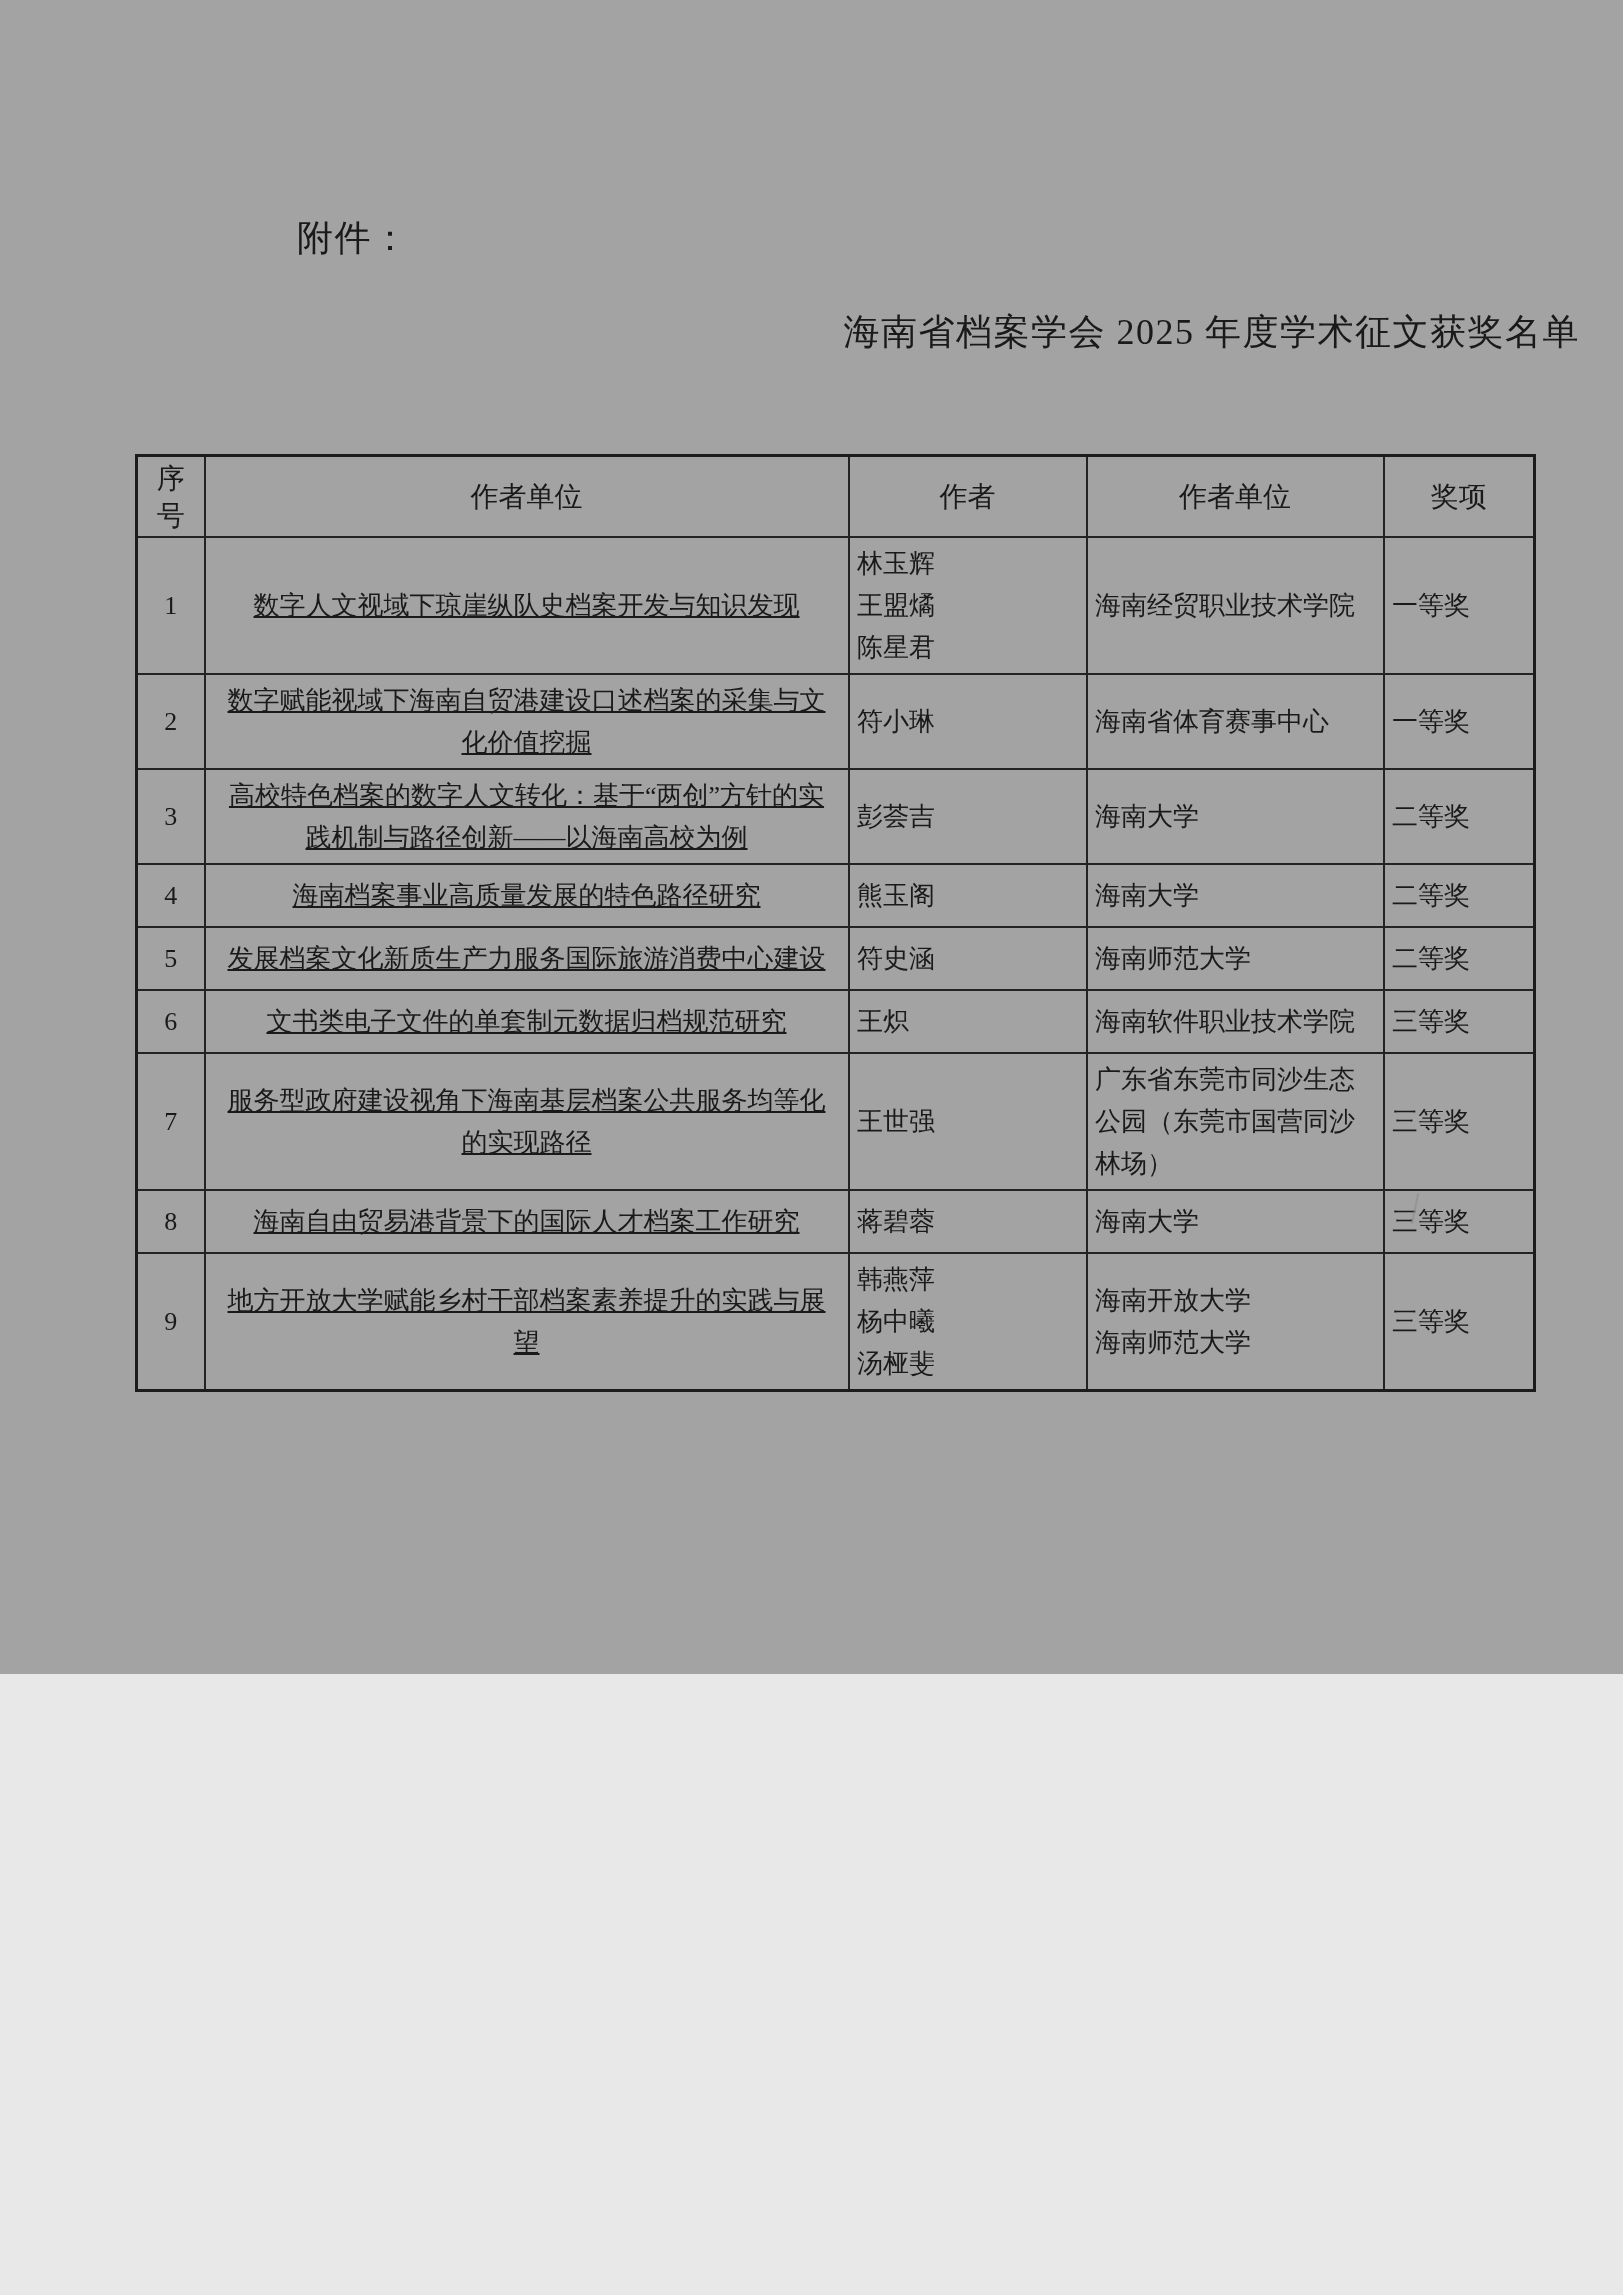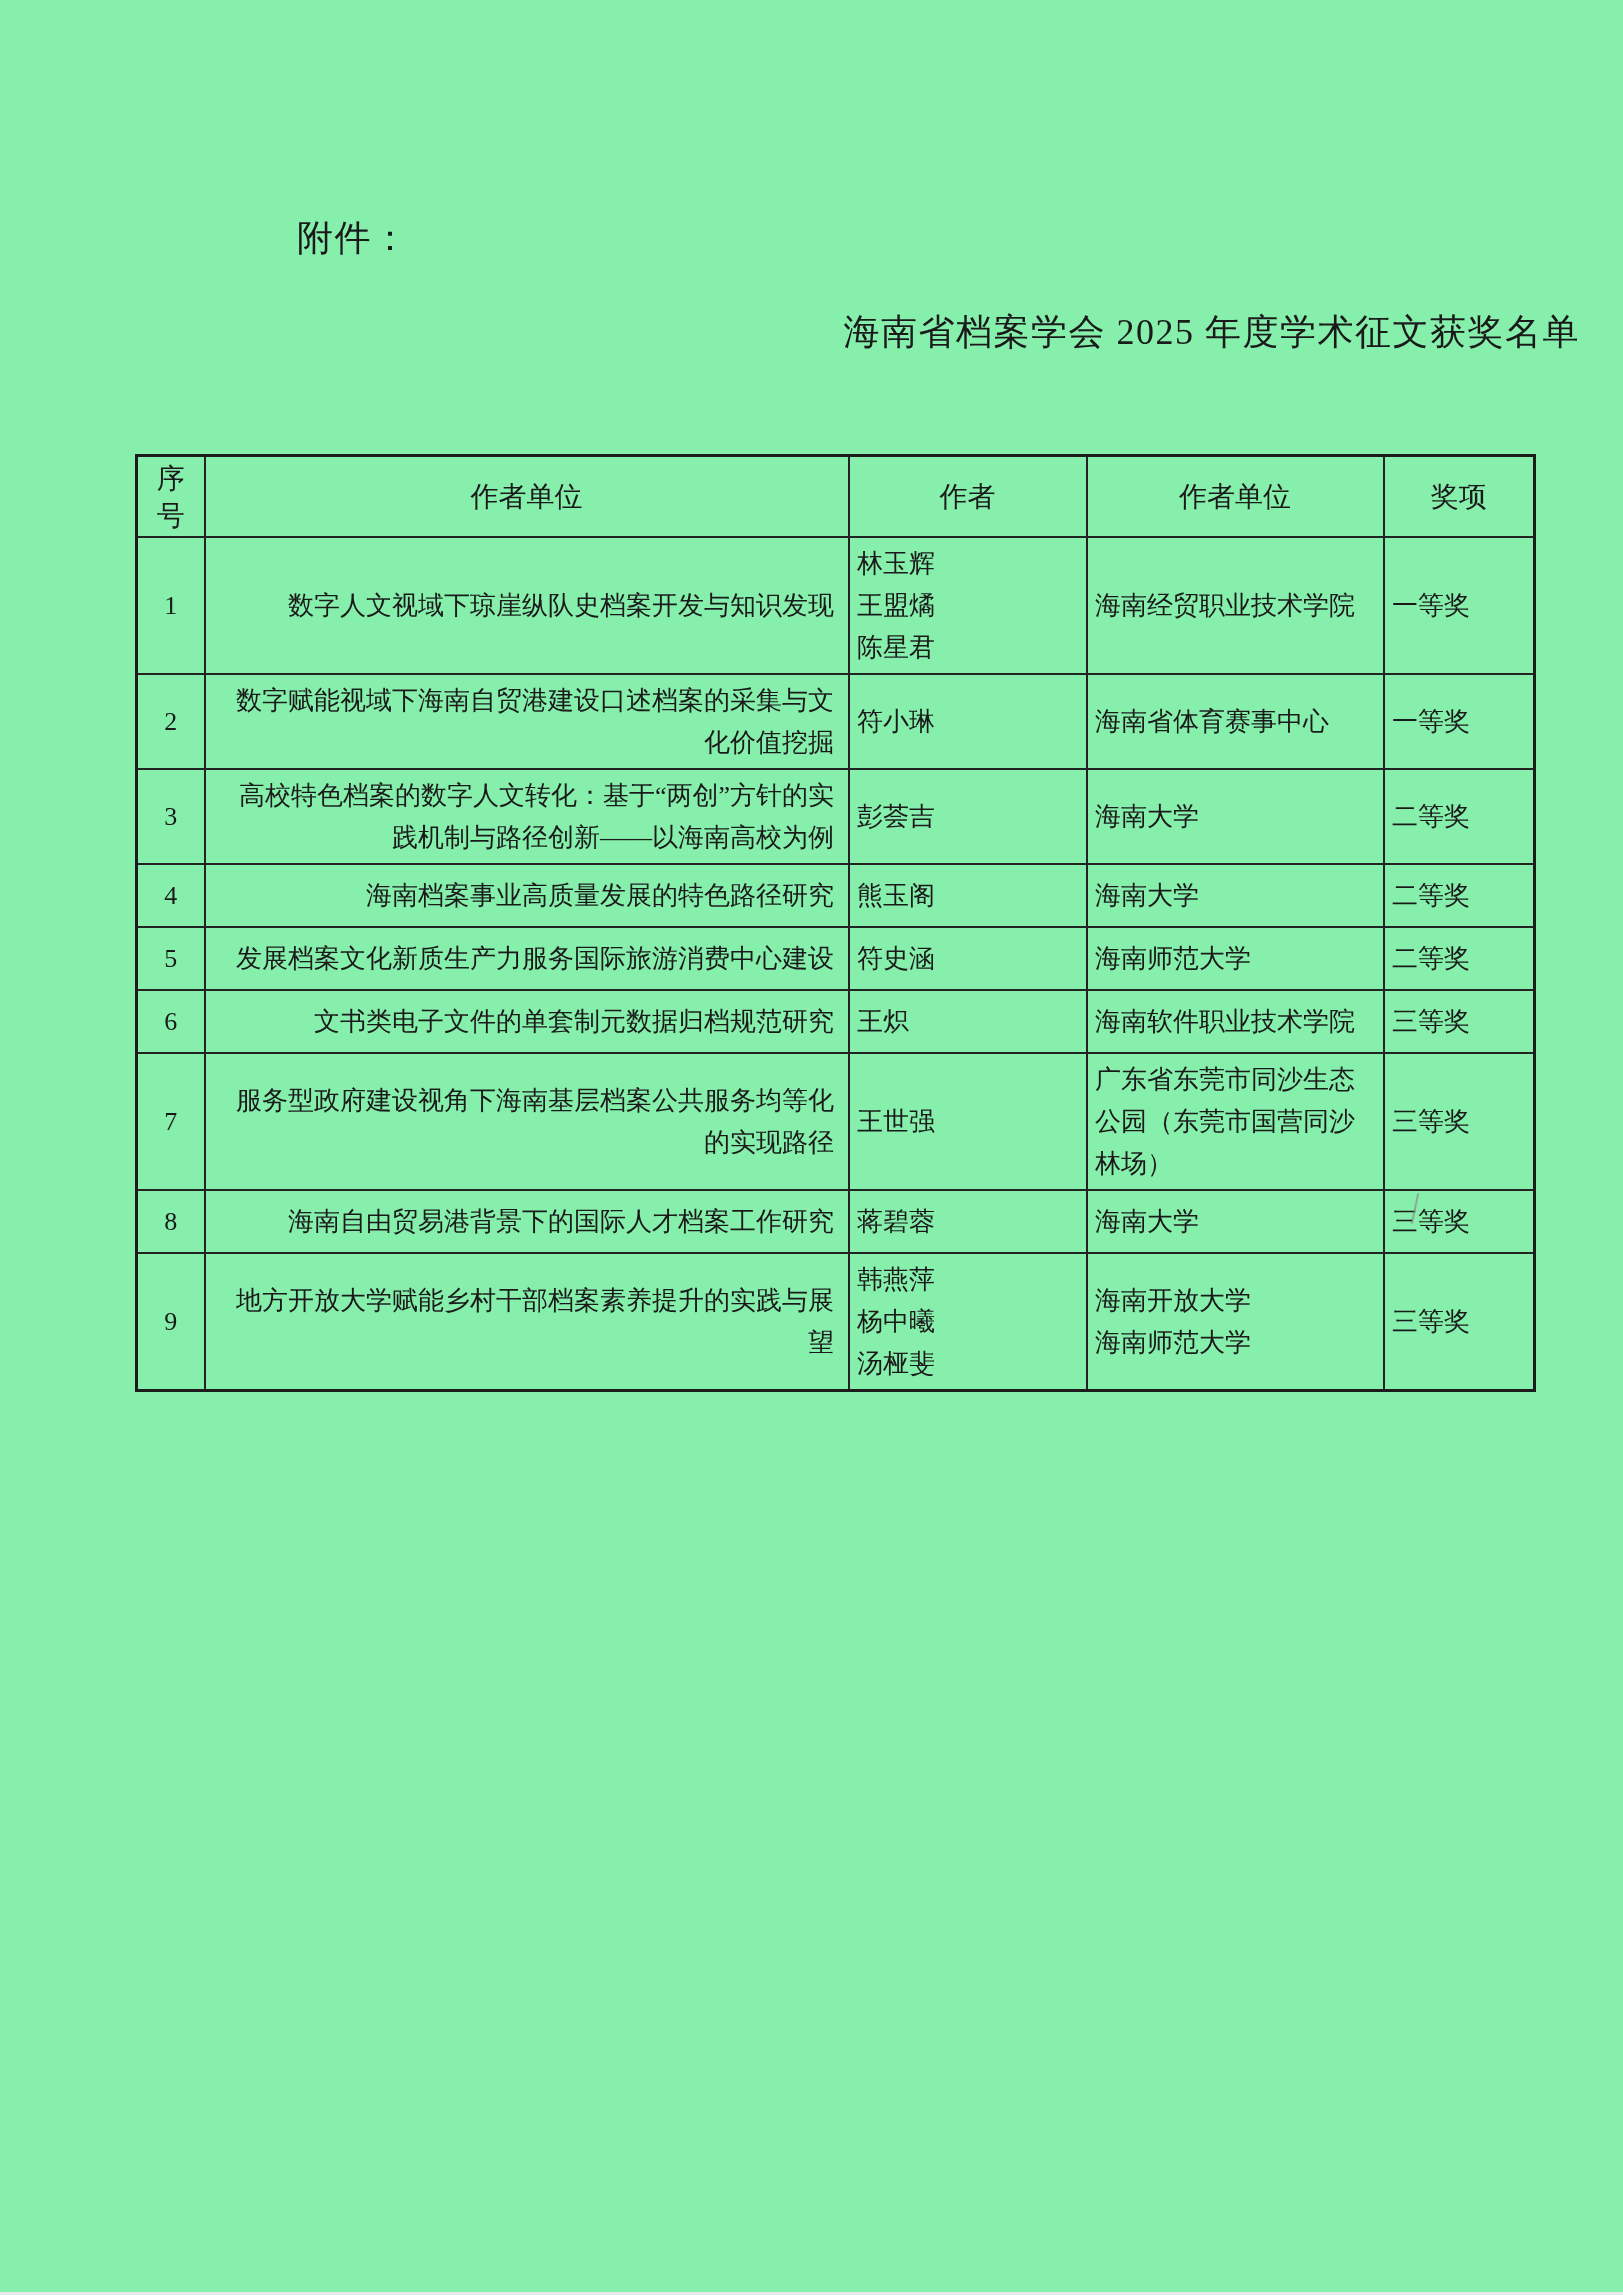--- a/index.html
+++ b/index.html
@@ -3,22 +3,22 @@
 <meta charset="utf-8">
 <style>
   html,body{margin:0;padding:0;}
   body{
     font-family:"Liberation Serif","DejaVu Serif",serif;
     background:#e8e8e8;
   }
   .page{
     position:relative;
     width:1623px;
-    height:2292px;
-    background:#86efac;
+    height:1674px;
+    background:#a3a3a3;
     margin:0 auto;
     overflow:hidden;
     color:#1a1a1a;
   }
   .attachment{
     position:absolute;
     left:297px;
     top:214px;
     font-size:36px;
     letter-spacing:1.5px;
@@ -54,21 +54,21 @@
     text-align:center;
     padding:0 9px;
   }
   .award-table td{
     height:52px;
     font-size:26px;
     line-height:42px;
     padding:4.5px 7.4px;
   }
   td.num{ text-align:center; }
-  td.title{ text-align:right; padding:4.5px 13.4px; }
+  td.title{ text-align:center; padding:4.5px 13.4px;text-decoration:underline; }
   td.center{
     white-space:pre-line;
   }
   .scan-mark{
     position:absolute;
     left:1414px;
     top:1193px;
     width:1.5px;
     height:31px;
     background:#8f8f8f;

